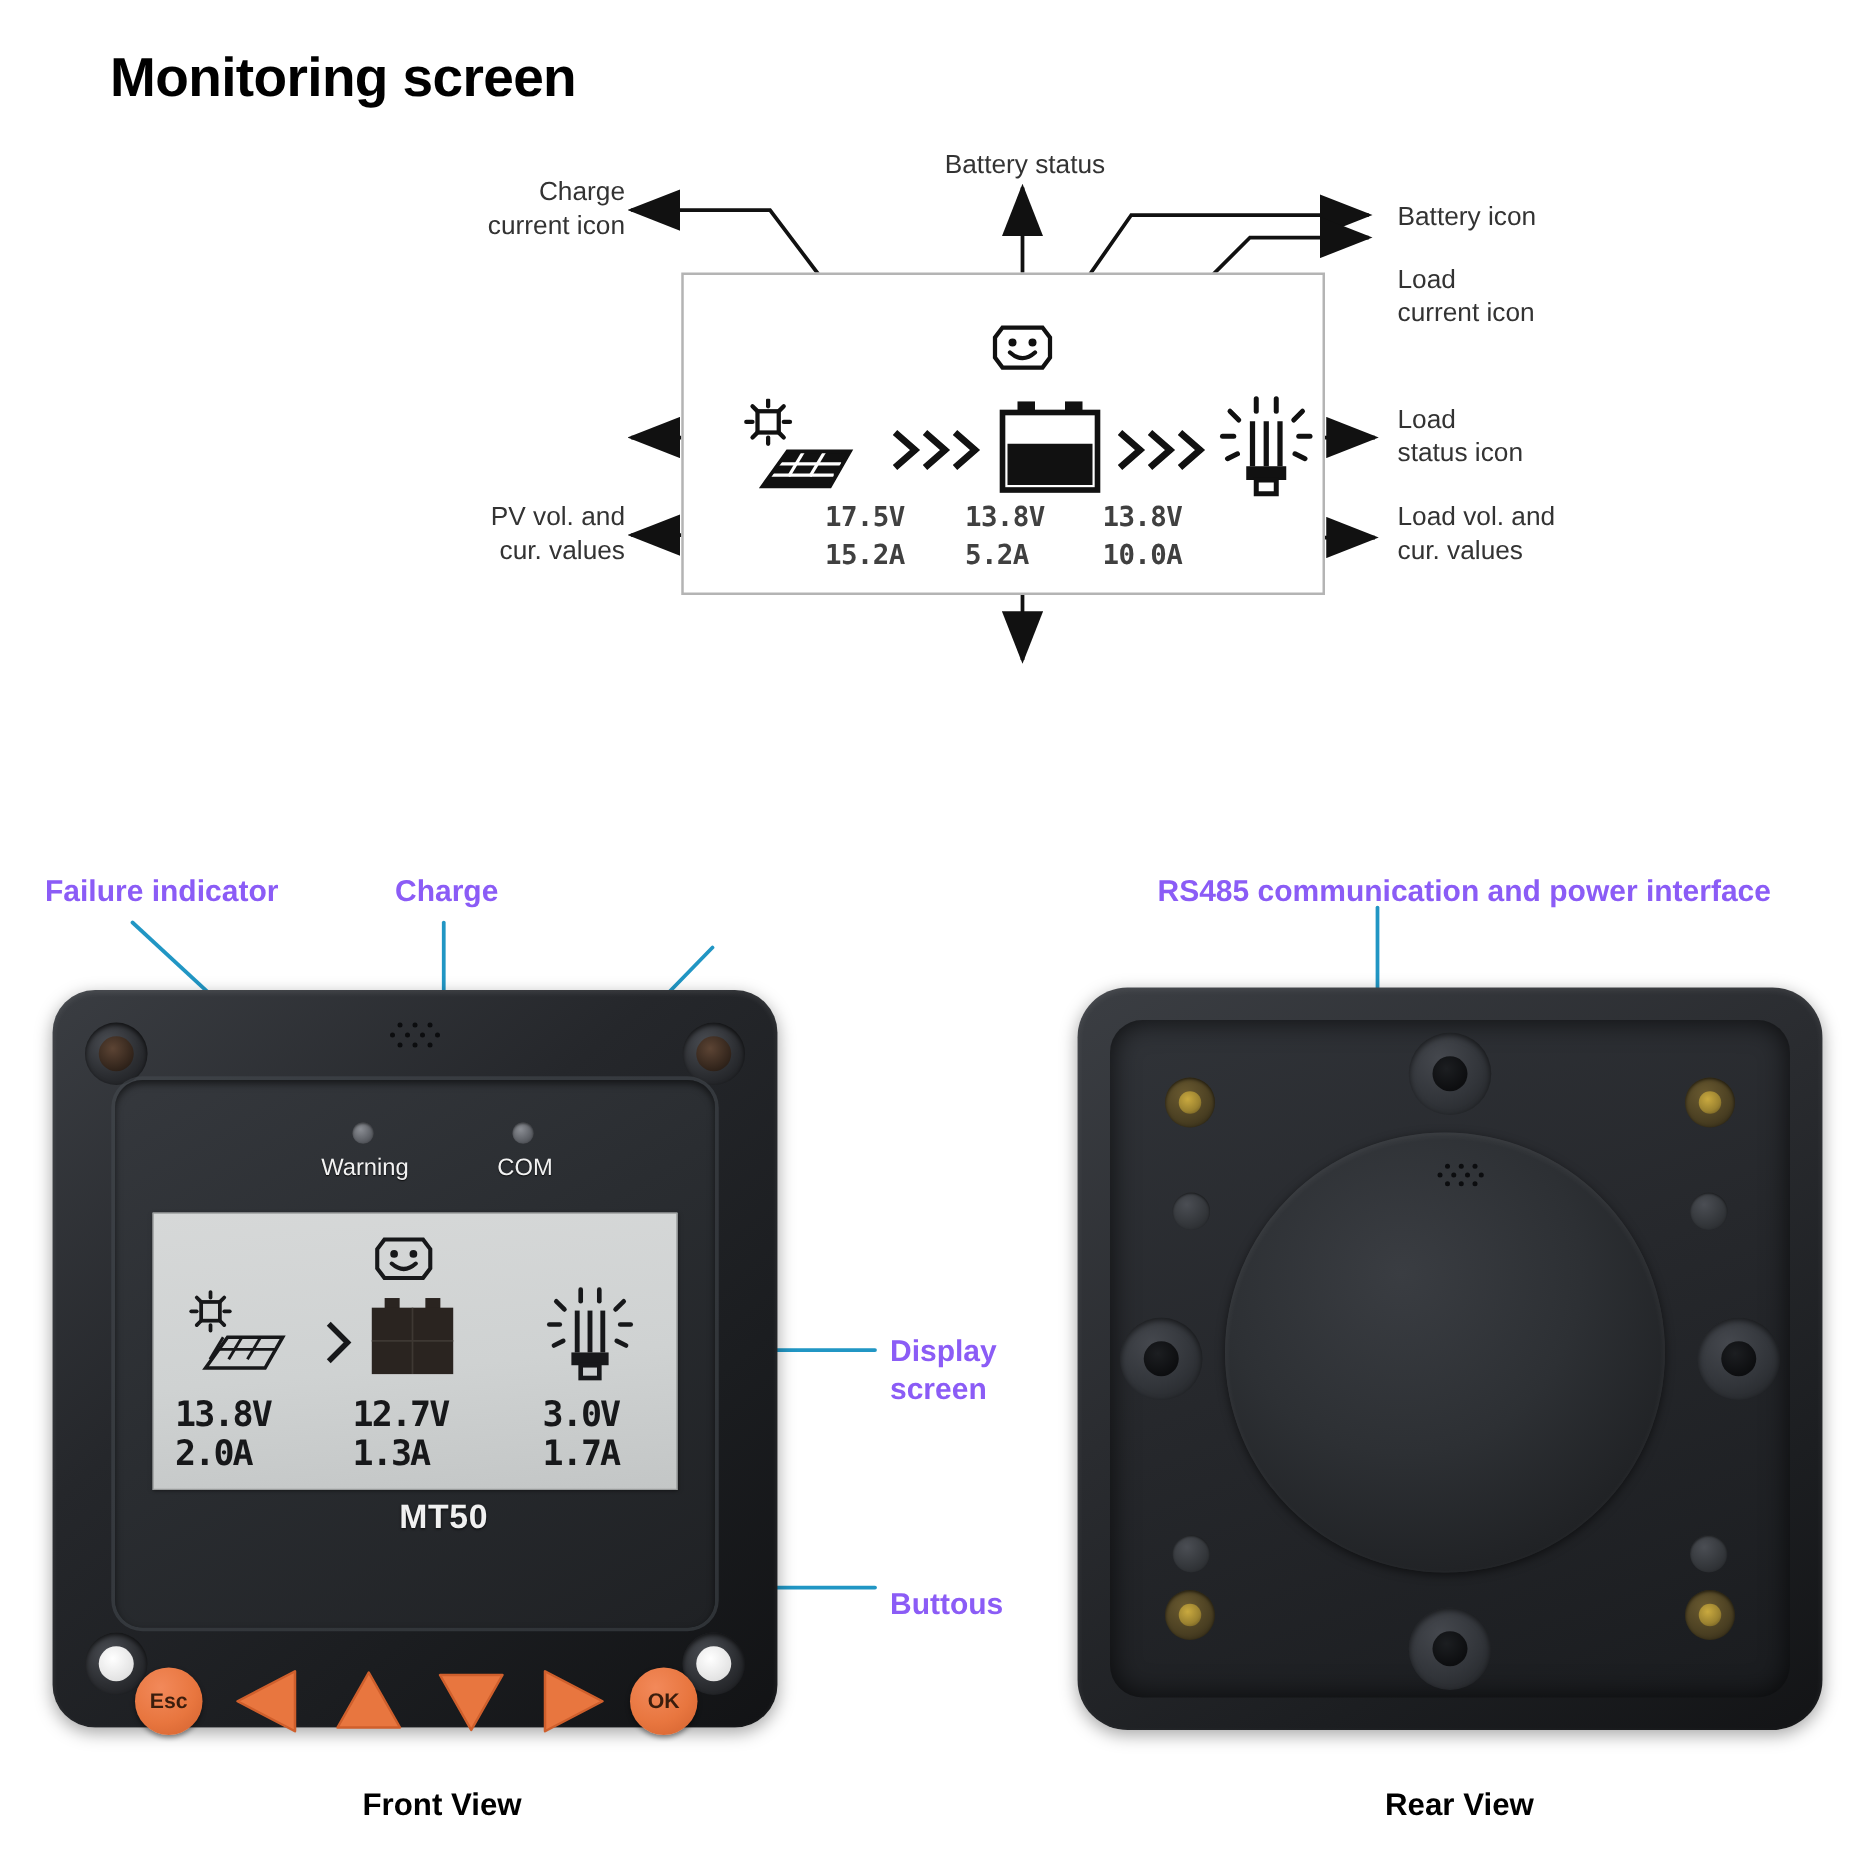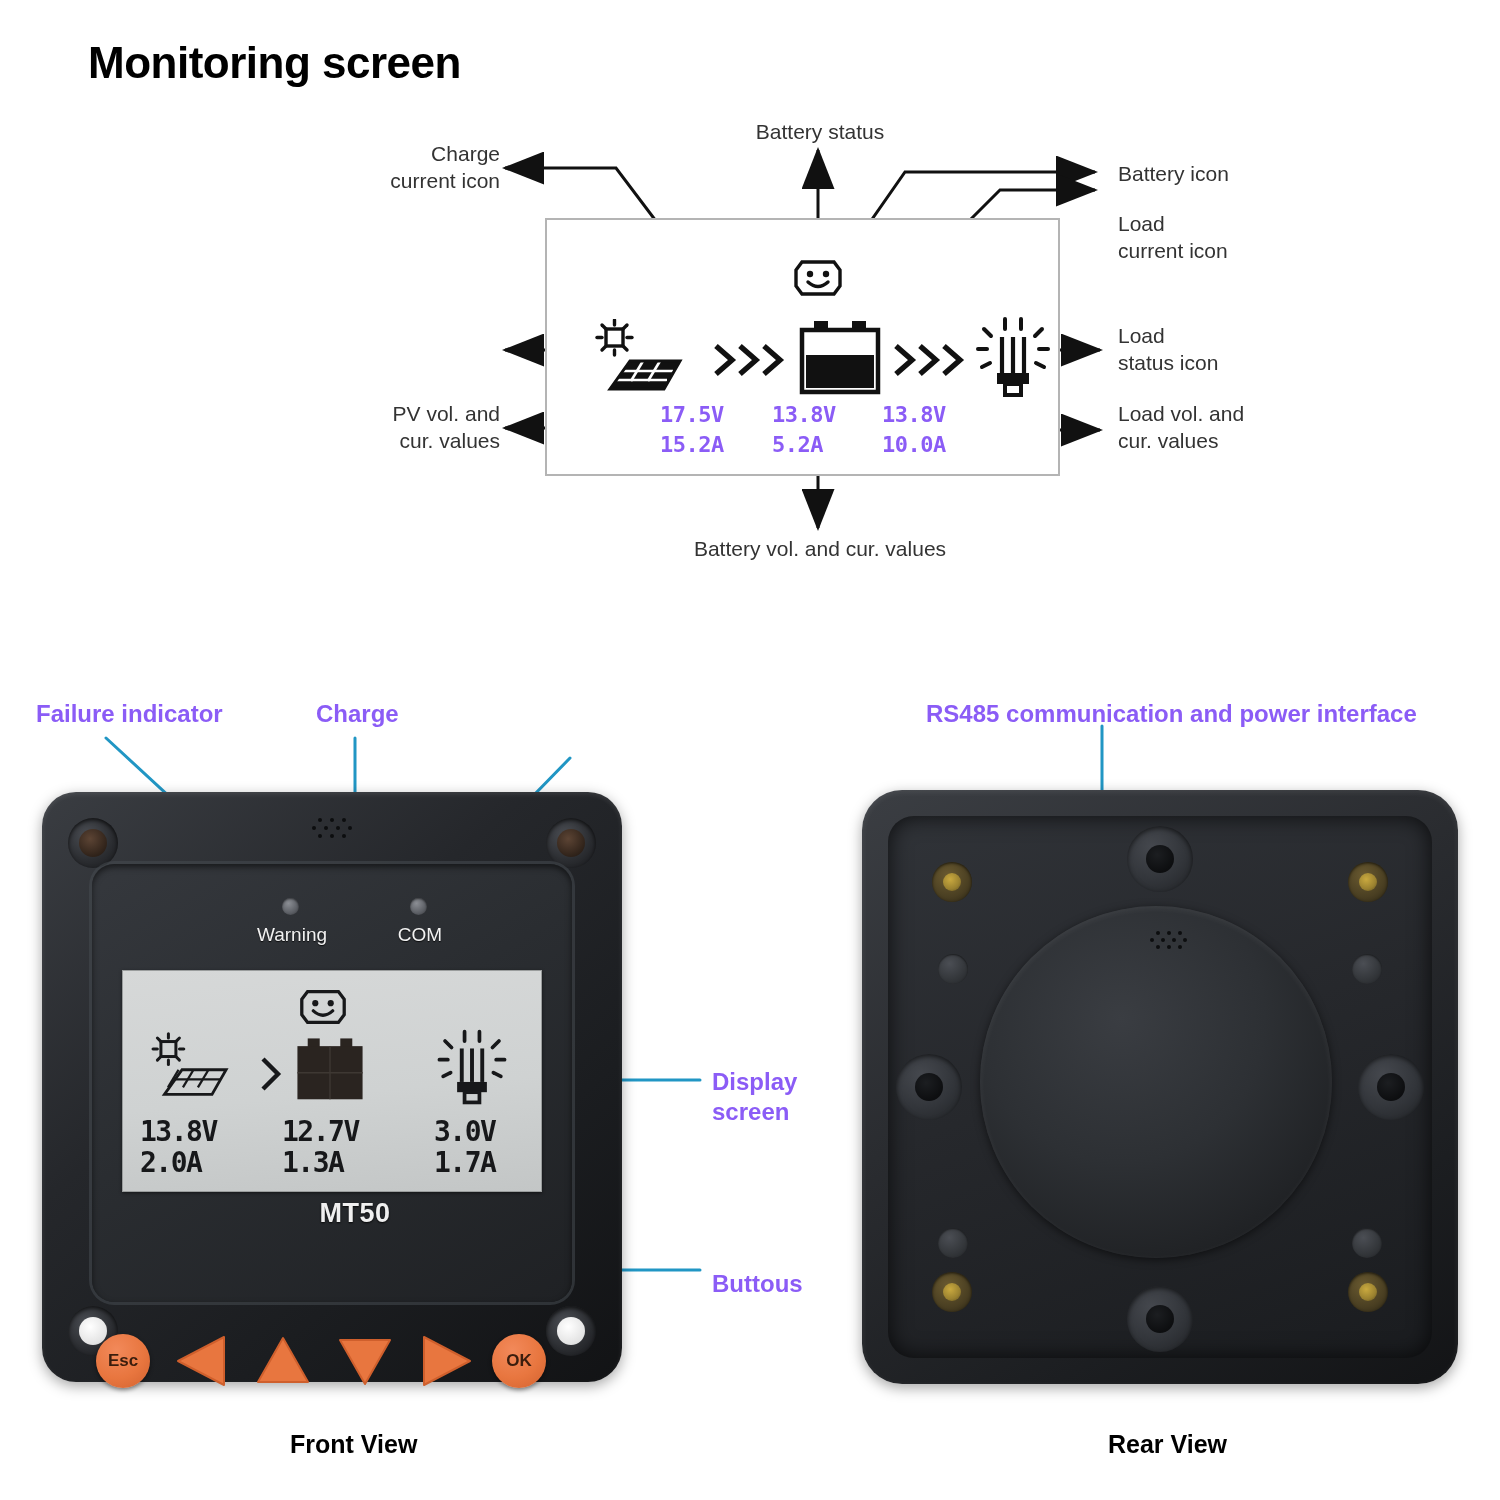--- a/index.html
+++ b/index.html
@@ -37,21 +37,21 @@
   }
 
   
   #lcd-smiley { left: 790px; top: 140px; }
   #lcd-icons-row { left: 560px; top: 205px; width: 485px; height: 85px; }
   #lcd-values-row { left: 660px; top: 290px; width: 330px; }
 
   .lcd-col { text-align: left; }
   .lcd-val {
     font-family: "DejaVu Sans Mono", monospace;
-    font-size: 22px; font-weight: bold; color: #8b5cf6;
+    font-size: 22px; font-weight: bold; color: #404040;
     letter-spacing: -0.5px; line-height: 1.35;
   }
 
   
   #diagram-lines { left: 0; top: 0; width: 1500px; height: 480px; }
 
   
   #bottom-section { left: 0; top: 660px; width: 1500px; height: 840px; }
 
   .callout-label {
@@ -110,21 +110,21 @@
     margin-left: 23px;
   }
 
   .lcd-s-val {
     font-family: "DejaVu Sans Mono", monospace;
     font-size: 28px; font-weight: bold; color: #17181a;
     line-height: 1.12; letter-spacing: -1.5px;
   }
 
   
-  #button-row { left: 54px; top: 542px; width: 450px; height: 56px; text-decoration: underline; }
+  #button-row { left: 66px; top: 542px; width: 450px; height: 56px; text-decoration: underline; }
   .btn-round {
     width: 54px; height: 54px; border-radius: 50%;
     background: radial-gradient(circle at 38% 30%, #f2895a 0%, #e8763f 55%, #d2612e 100%);
     display: flex; align-items: center; justify-content: center;
     color: #3a1d0d; font-size: 17px; font-weight: bold;
     box-shadow: 0 2px 4px rgba(0,0,0,.45);
   }
   .btn-tri { width: 58px; height: 54px; }
 
   
@@ -323,21 +323,20 @@
 
   <div class="abs diag-label l" style="left:1118px; top:212px; width:260px; white-space:pre-line;">Load
 status icon</div>
 
   <div class="abs diag-label r" style="left:275px; top:290px; width:225px; white-space:pre-line;">PV vol. and
 cur. values</div>
 
   <div class="abs diag-label l" style="left:1118px; top:290px; width:280px; white-space:pre-line;">Load vol. and
 cur. values</div>
 
-  <div class="abs diag-label c" style="left:640px; top:425px; width:360px;">Battery vol. and cur. values</div>
 </div>
 
 <div class="abs" id="bottom-section">
 
   <svg class="abs" id="callout-lines" viewBox="0 0 1500 840">
     <g stroke="#2196c4" stroke-width="3" fill="none" stroke-linecap="round">
 
       <path d="M106,78 L290,248"></path>
 
       <path d="M355,78 L355,180"></path>

